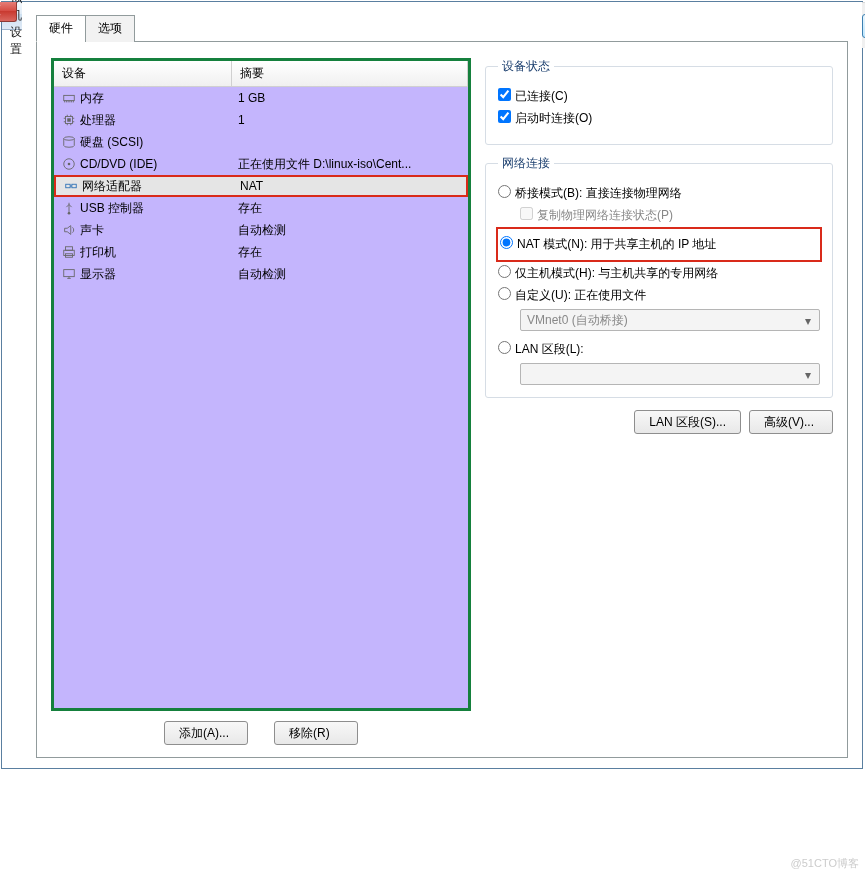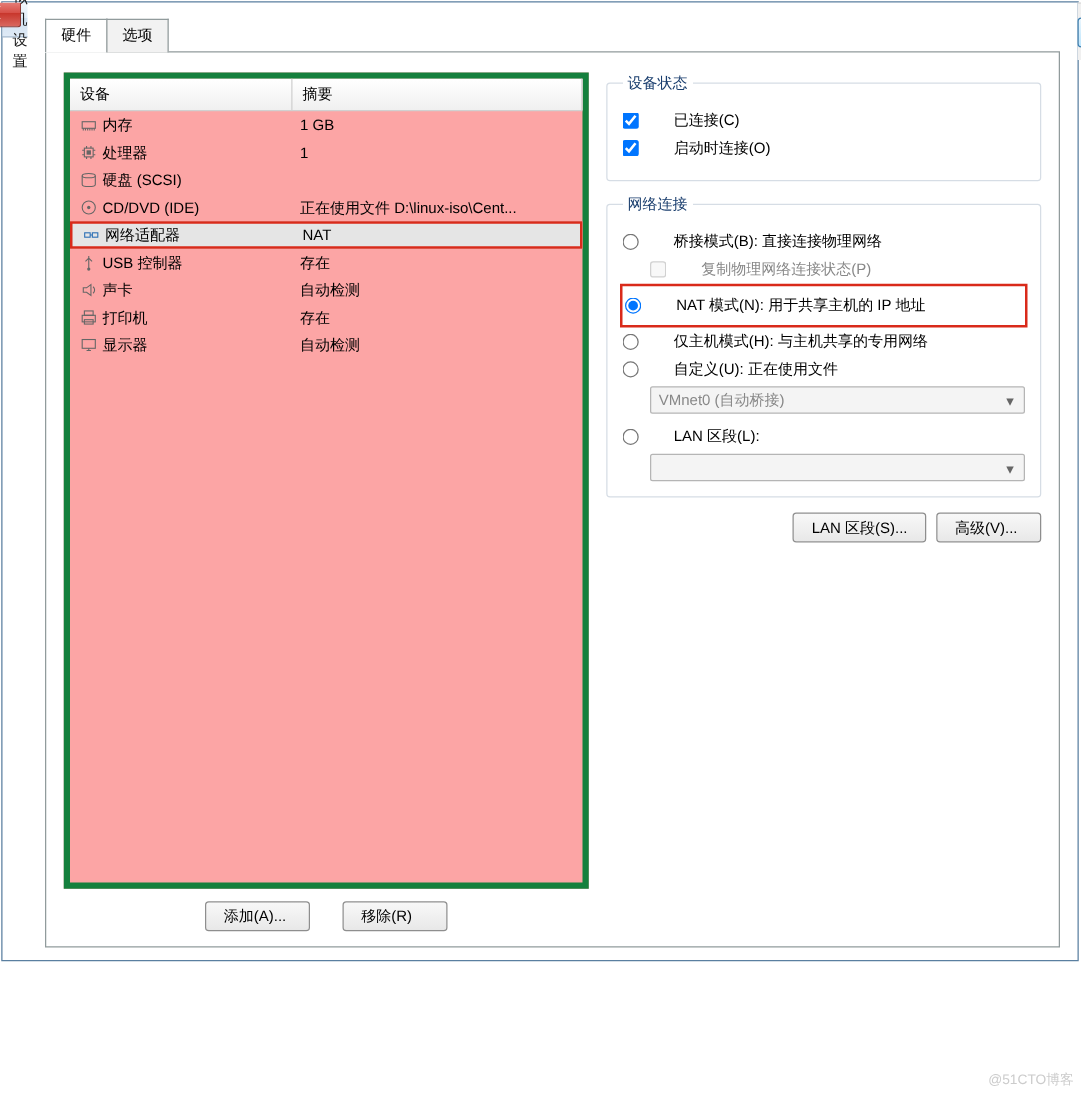--- a/index.html
+++ b/index.html
@@ -12,38 +12,38 @@
 .closebtn svg { width:10px; height:10px; }
 
 .content { flex:1; padding: 12px 14px 10px 14px; display:flex; flex-direction:column; }
 
 .tabstrip { display:flex; position:relative; z-index:2; }
 .tab { padding: 4px 12px; border:1px solid #919b9c; background:#f2f2f2; margin-right:-1px; border-bottom:none; position:relative; top:1px;}
 .tab.active { background:#fff; border-bottom:1px solid #fff; }
 .tabpanel { flex:1; border:1px solid #919b9c; background:#fff; padding: 16px 14px 12px 14px; display:flex; gap:14px; position:relative; }
 
 .leftcol { width: 420px; display:flex; flex-direction:column; }
-.devicelist { flex:1; border:5px solid #15803d; background:#fca5a5; }
+.devicelist { flex:1; border:3px solid #15803d; background:#c4b5fd; }
 .dl-head { display:flex; background: linear-gradient(#fff,#f0f0f0); border-bottom:1px solid #d0d0d0; }
 .dl-head .col { padding:4px 8px; border-right:1px solid #d0d0d0; }
 .col-dev { width: 178px; }
 .col-sum { flex:1; }
 .dl-row { display:flex; align-items:center; height:22px; }
 .dl-row .ic { width:24px; display:flex; align-items:center; justify-content:center; color:#555; padding-left:6px;}
 .dl-row .lab { width: 152px; padding-left:2px; white-space:nowrap; overflow:hidden; text-overflow:ellipsis;}
 .dl-row .sum { flex:1; padding-left:8px; white-space:nowrap; overflow:hidden; text-overflow:ellipsis;}
 .dl-row.sel { background:#e5e5e5;align-items:center; }
 .redbox { border:2px solid #d92a1a; }
 .leftbtns { display:flex; justify-content:center; gap:26px; margin-top:10px; }
 .btn { min-width:84px; height:24px; background: linear-gradient(#f8f8f8,#e8e8e8); border:1px solid #8e8e8e; border-radius:3px; padding:0 14px; display:inline-flex; align-items:center; justify-content:flex-start; cursor:default;}
 
 .rightcol { flex:1; display:flex; flex-direction:column; gap:10px; }
 fieldset { border:1px solid #d6dde5; border-radius:3px; padding: 8px 12px 12px 12px; margin:0;}
 legend { padding:0 4px; color:#1a3e6e; }
-.row { display:flex; align-items:center; margin: 5px 0; gap:24px; }
+.row { display:flex; align-items:flex-start; margin: 5px 0; gap:0; }
 .row.ind { padding-left:22px; }
 input[type=checkbox], input[type=radio] { margin:0 4px 0 0; }
 .greyed { color:#888; }
 .select-ph { border:1px solid #b5b5b5; background:#f4f4f4; color:#888; height:22px; border-radius:2px; display:flex; align-items:center; padding:0 6px; position:relative; margin-left:22px; width: 300px;}
 .select-ph .arrow { position:absolute; right:4px; top:4px; width:14px; height:14px; display:flex; align-items:center; justify-content:center; color:#666;}
 .rightbtns { display:flex; justify-content:flex-end; gap:8px; margin-top:2px; }
 
 .footer { height:46px; border-top:0; display:flex; align-items:center; justify-content:flex-end; gap:10px; padding-right:20px; background:#f0f0f0; border-top:1px solid #d9d9d9;}
 .footer .btn { min-width:90px; }
 .footer .btn.primary { border-color:#3c7fb1; background:linear-gradient(#eaf6fd,#bee6fd);}

